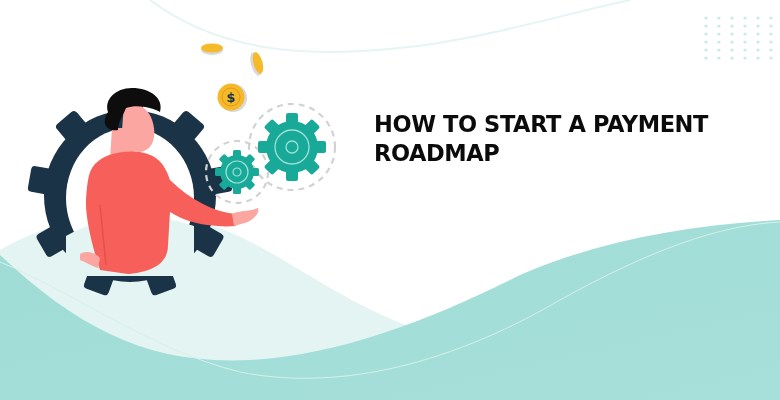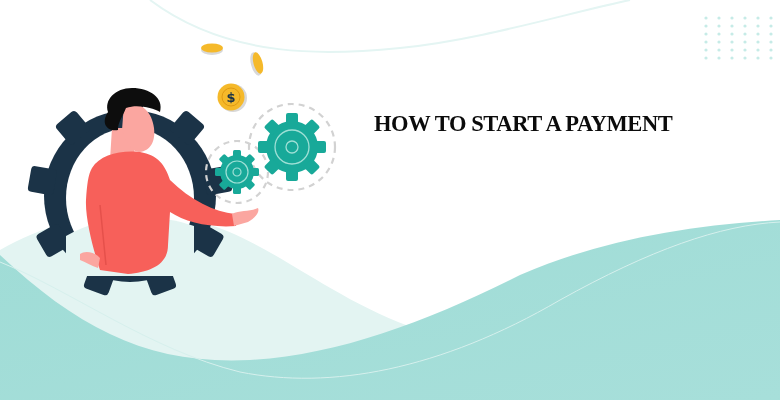--- a/index.html
+++ b/index.html
@@ -5,21 +5,21 @@
   html, body { margin: 0; padding: 0; }
   body { width: 780px; height: 400px; overflow: hidden; background: #ffffff; position: relative; font-family: "DejaVu Sans", sans-serif; }
   .canvas { position: absolute; inset: 0; width: 780px; height: 400px; }
   .bg-svg { position: absolute; left: 0; top: 0; }
   .title-block {
     position: absolute; left: 374px; top: 110px; width: 360px;
     font-family: "DejaVu Sans", sans-serif; font-weight: bold;
     font-size: 22.5px; line-height: 28.5px; color: #0b0b0b;
     letter-spacing: -0.4px;
   }
-  .title-line { display: block; white-space: nowrap; font-family: Liberation Serif, serif; }
+  .title-line { display: block; white-space: nowrap; }
   .dots { position: absolute; left: 704px; top: 16px; width: 80px; height: 50px; }
   .illu { position: absolute; left: 0; top: 0; }
 </style>
 </head>
 <body>
 
 <div class="canvas">
 
   <svg class="bg-svg" width="780" height="400" viewBox="0 0 780 400">
     <defs>
@@ -162,15 +162,16 @@
     <g>
       <circle cx="233" cy="98" r="14" fill="#d8d8d8"></circle>
       <circle cx="231" cy="97" r="13.5" fill="#f5b92a"></circle>
       <circle cx="231" cy="97" r="9" fill="none" stroke="#e09a12" stroke-width="1"></circle>
       <text x="231" y="102" text-anchor="middle" font-family="DejaVu Sans, sans-serif" font-weight="bold" font-size="13" fill="#1b3347">$</text>
     </g>
   </svg>
 
   <div class="title-block">
     <span class="title-line">HOW TO START A PAYMENT</span>
+    <span class="title-line">ROADMAP</span>
   </div>
 
 </div>
 
 </body></html>

